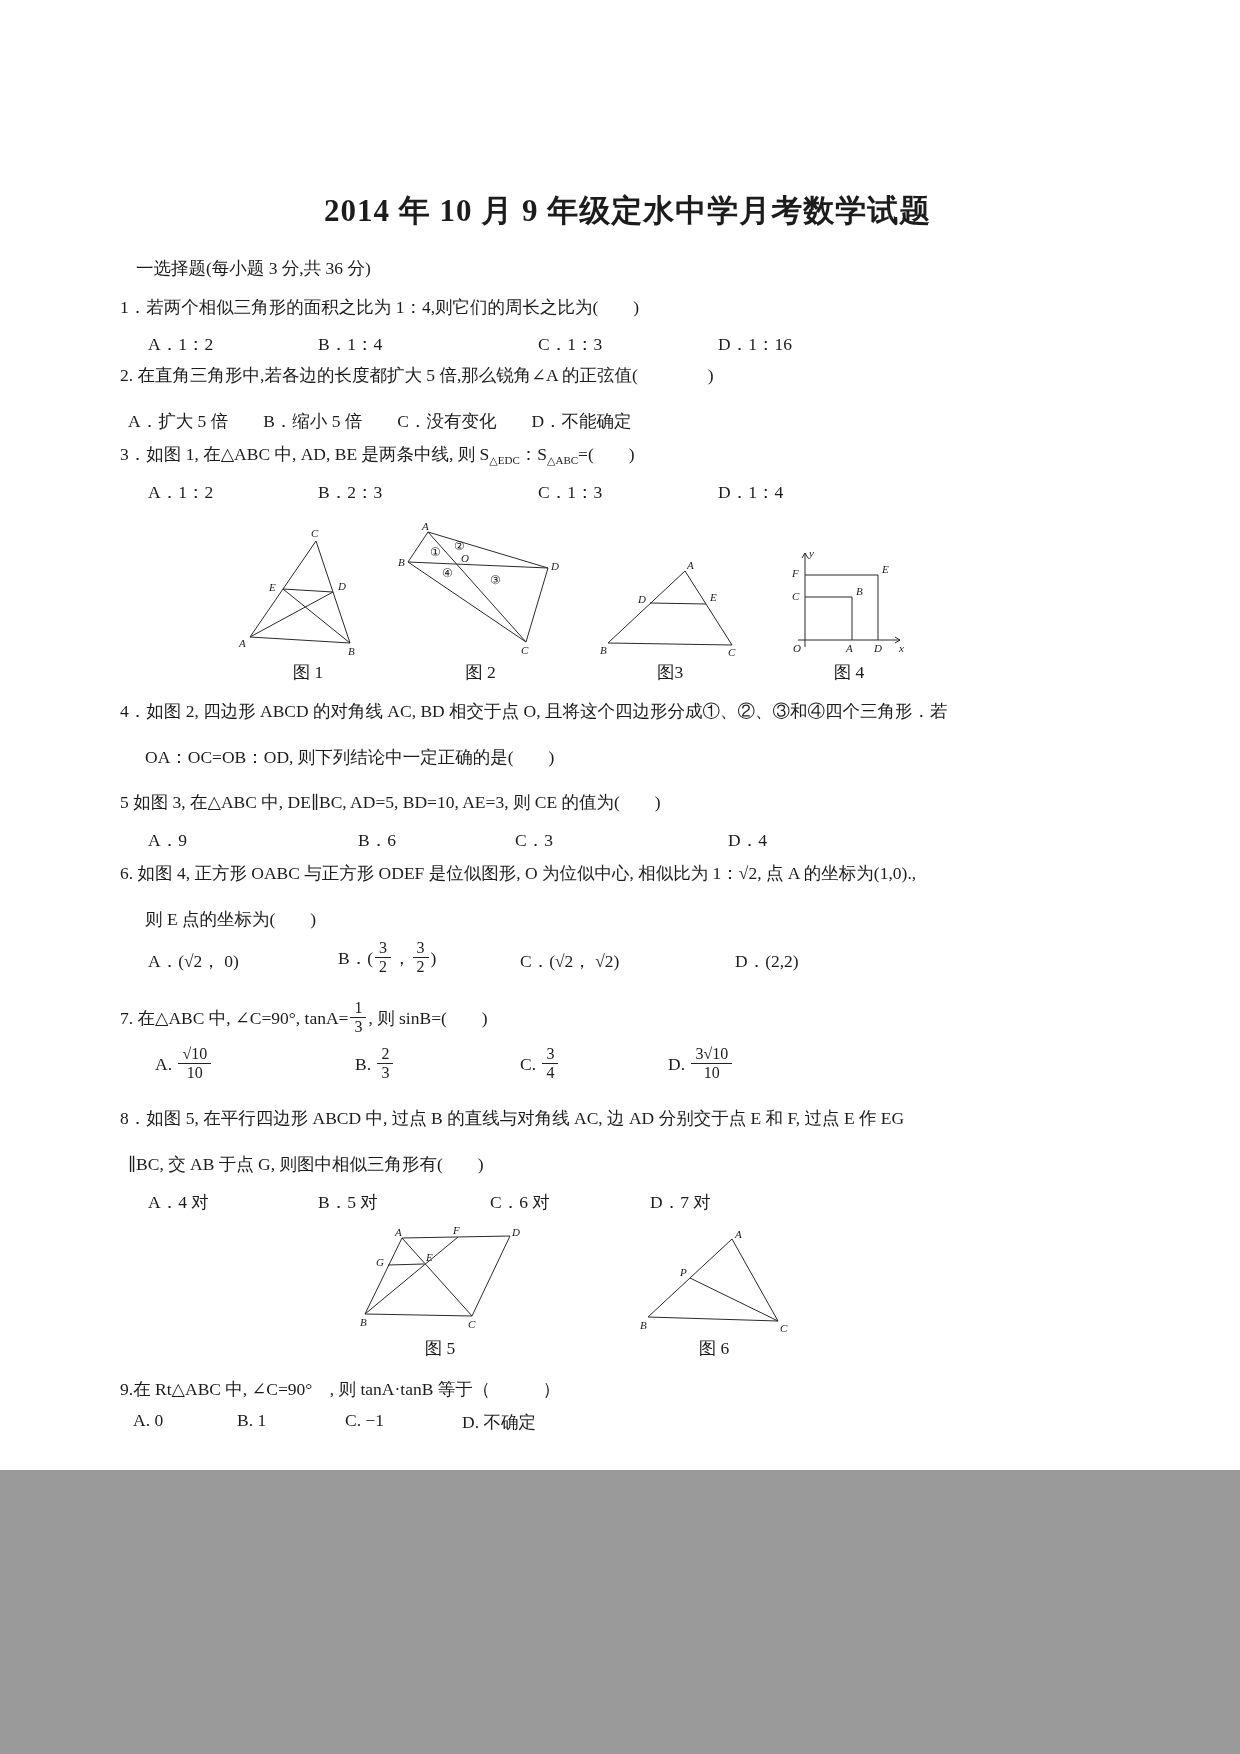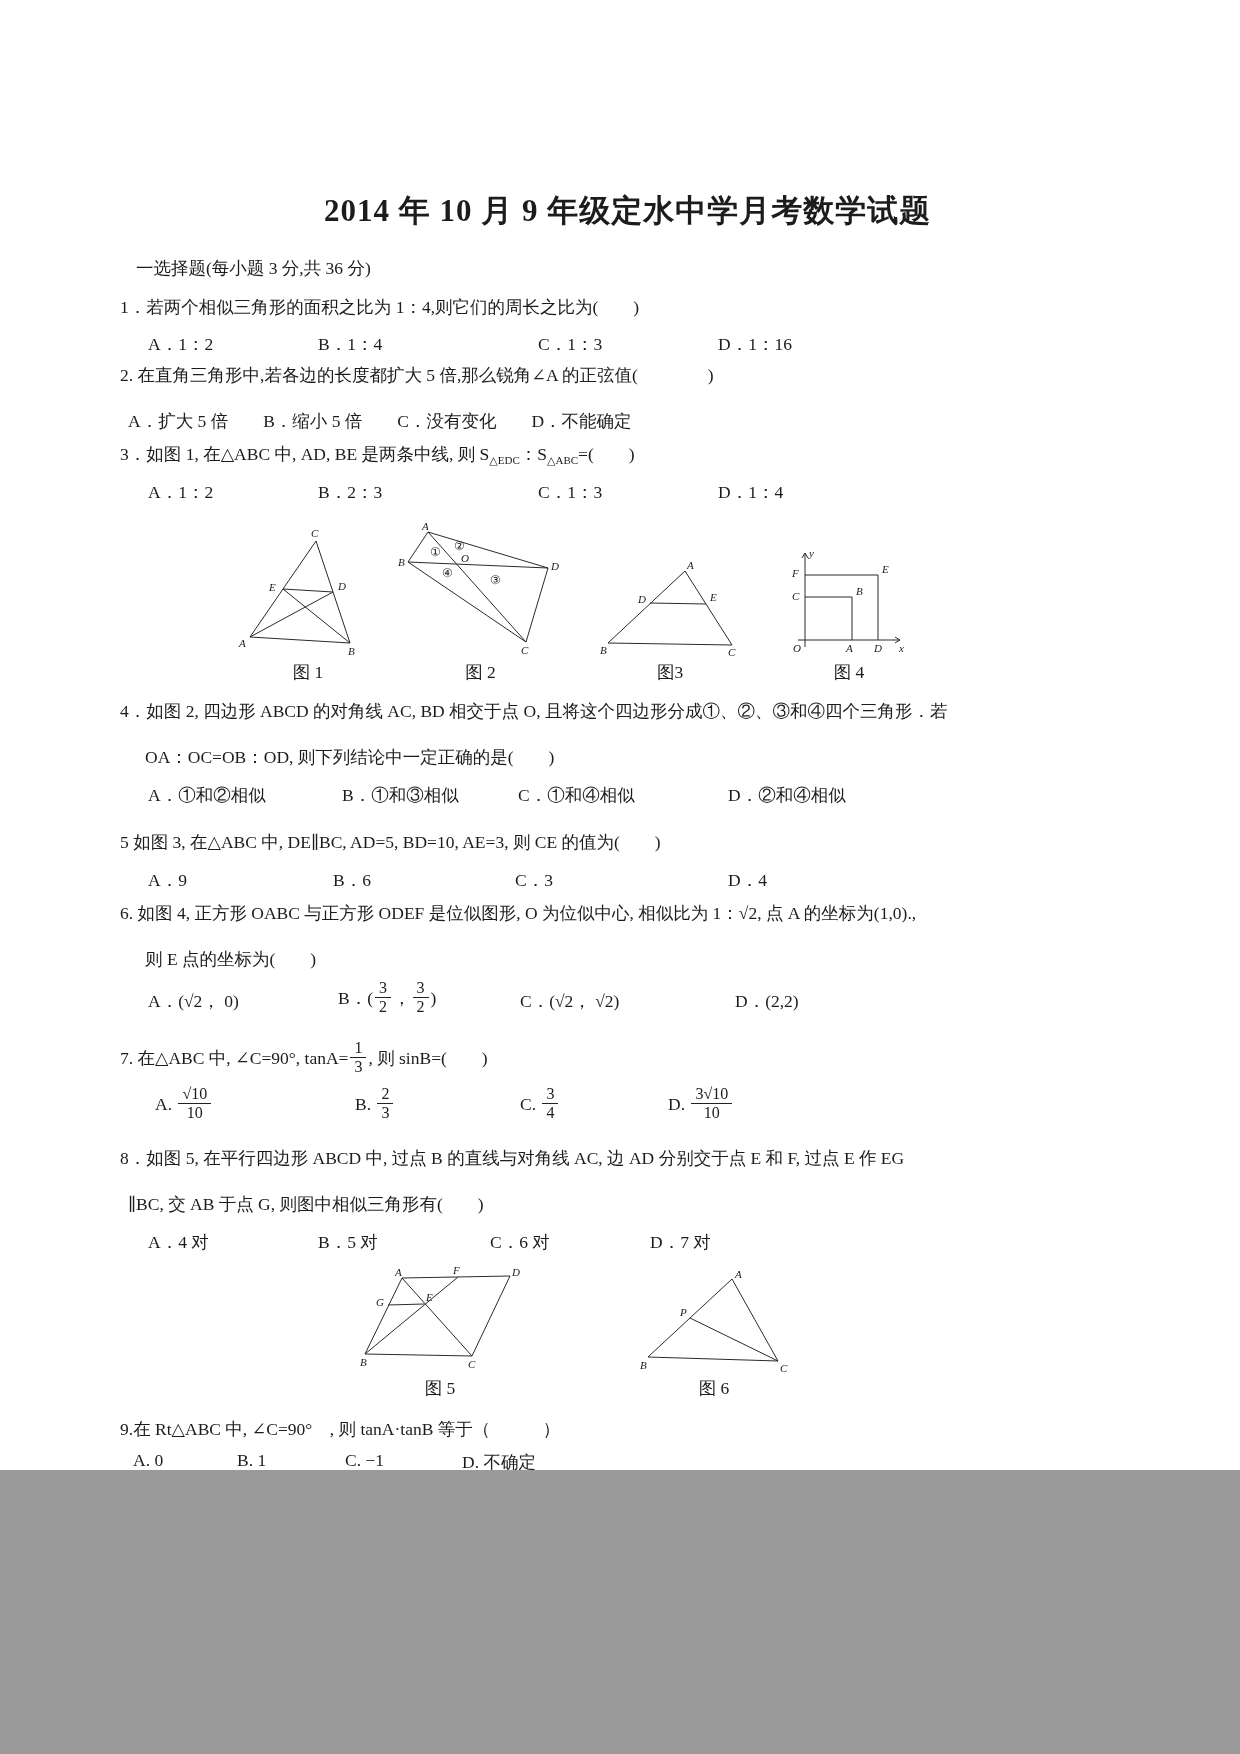--- a/index.html
+++ b/index.html
@@ -138,31 +138,25 @@
           <text x="92" y="28">E</text>
           <text x="66" y="50">B</text>
         </svg>
         <div class="figcap">图 4</div>
       </div>
 
     </div>
 
     <p class="qml" style="margin-top:14px">4．如图 2, 四边形 ABCD 的对角线 AC, BD 相交于点 O, 且将这个四边形分成①、②、③和④四个三角形．若</p>
     <p class="qml ind25">OA：OC=OB：OD,  则下列结论中一定正确的是(　　)</p>
-    <div class="optrow">
-      <span class="opt" style="left:28px">A．①和②相似</span>
-      <span class="opt" style="left:222px">B．①和③相似</span>
-      <span class="opt" style="left:398px">C．①和④相似</span>
-      <span class="opt" style="left:608px">D．②和④相似</span>
-    </div>
 
     <p class="qline" style="margin-top:18px">5  如图 3,  在△ABC 中,  DE∥BC,  AD=5,  BD=10,  AE=3,  则 CE 的值为(　　)</p>
     <div class="optrow">
       <span class="opt" style="left:28px">A．9</span>
-      <span class="opt" style="left:213px">B．6</span>
+      <span class="opt" style="left:238px">B．6</span>
       <span class="opt" style="left:395px">C．3</span>
       <span class="opt" style="left:608px">D．4</span>
     </div>
 
     <p class="qml" style="margin-top:4px">6. 如图 4, 正方形 OABC 与正方形 ODEF 是位似图形, O 为位似中心, 相似比为 1：√2, 点 A 的坐标为(1,0).,</p>
     <p class="qml ind25">则 E 点的坐标为(　　)</p>
     <div class="optrow tall">
       <span class="opt" style="left:28px;top:16px">A．(√2， 0)</span>
       <span class="opt" style="left:218px"><span>B．(</span><span class="frac"><span class="fn">3</span><span class="fd">2</span></span><span>，</span><span class="frac"><span class="fn">3</span><span class="fd">2</span></span><span>)</span></span>
       <span class="opt" style="left:400px;top:16px">C．(√2， √2)</span>

